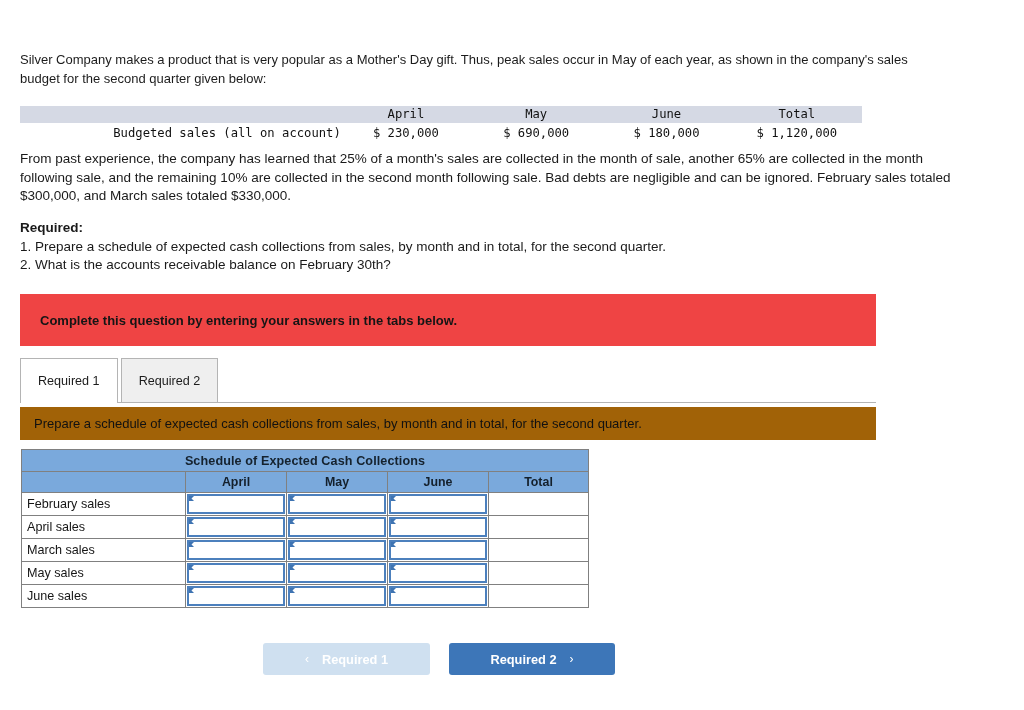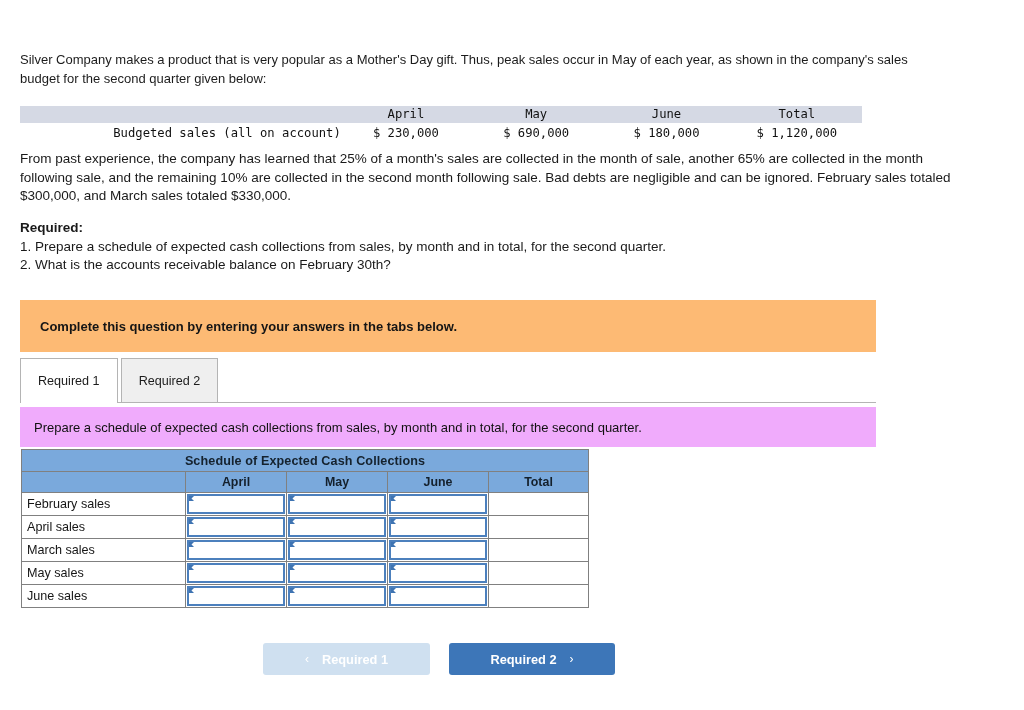--- a/index.html
+++ b/index.html
@@ -62,28 +62,27 @@
   }
   .required-block .hd { font-weight: bold; }
 
   
   .gray-banner {
     position: absolute;
     left: 20px;
     top: 294px;
     width: 856px;
     height: 52px;
-    background: #fdba74;
+    background: #ef4444;
     display: flex;
     align-items: center;
     padding-left: 20px;
     font-size: 13px;
     font-weight: bold;
     color: #151515;
-    margin-top: 6px;
   }
 
   
   .tabs {
     position: absolute;
     left: 20px;
     top: 358px;
     width: 856px;
     height: 45px;
     border-bottom: 1px solid #b4b4b4;
@@ -115,22 +114,22 @@
     background: #ffffff;
   }
   .tab.inactive { margin-left: 3px; }
 
   
   .blue-bar {
     position: absolute;
     left: 20px;
     top: 407px;
     width: 856px;
-    height: 40px;
-    background: #f0abfc;
+    height: 33px;
+    background: #a16207;
     display: flex;
     align-items: center;
     padding-left: 14px;
     font-size: 13px;
     color: #111;
   }
 
   
   .sched {
     position: absolute;

